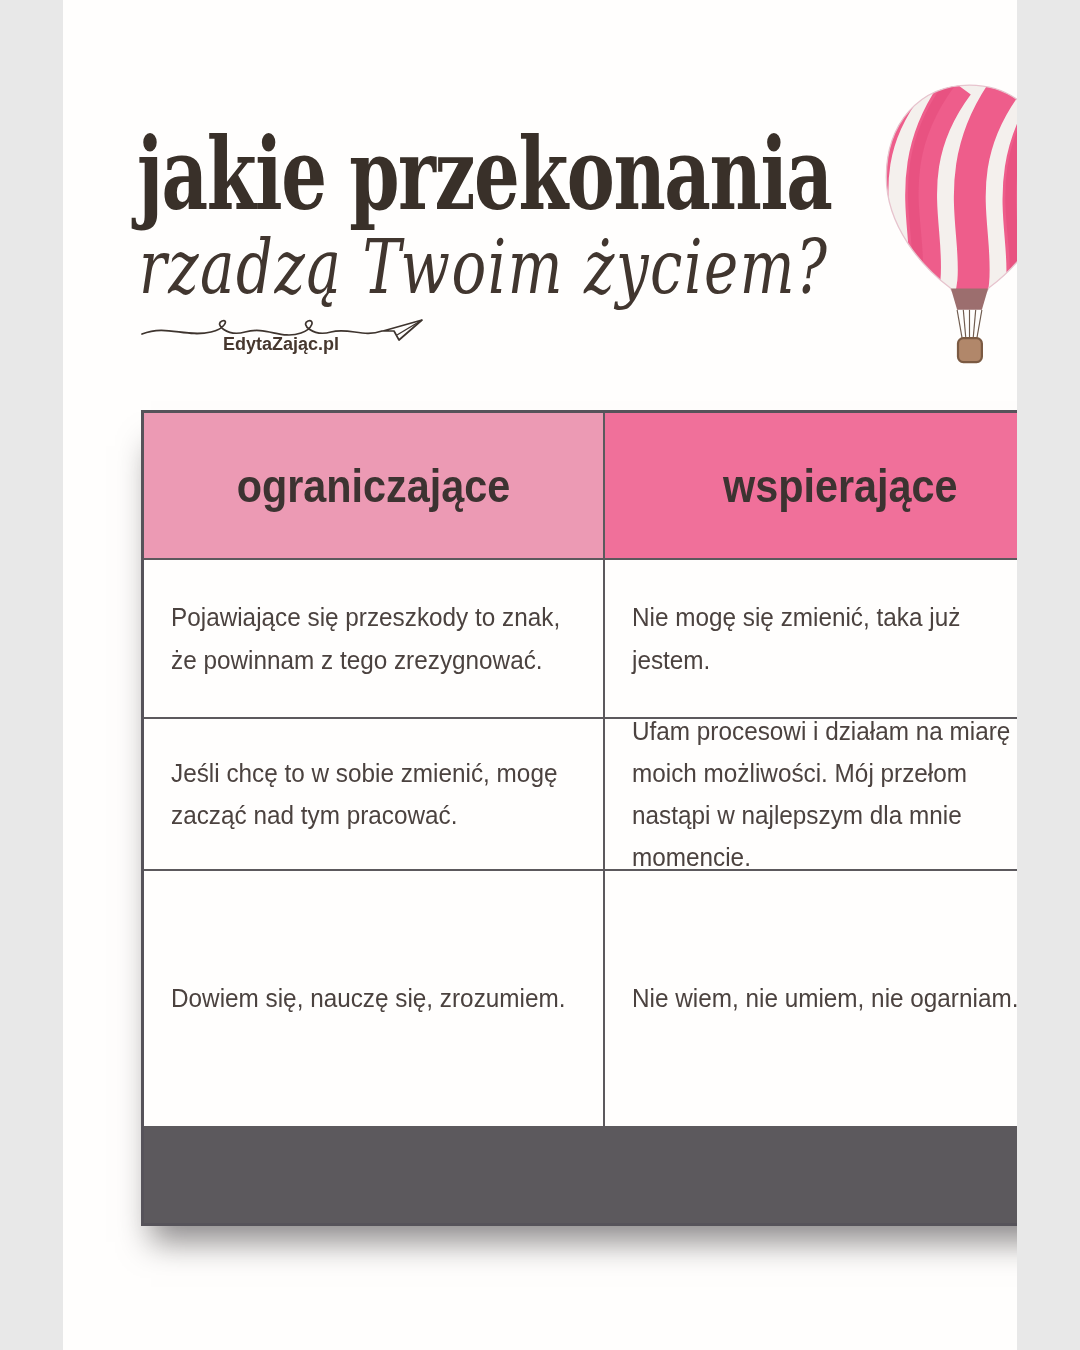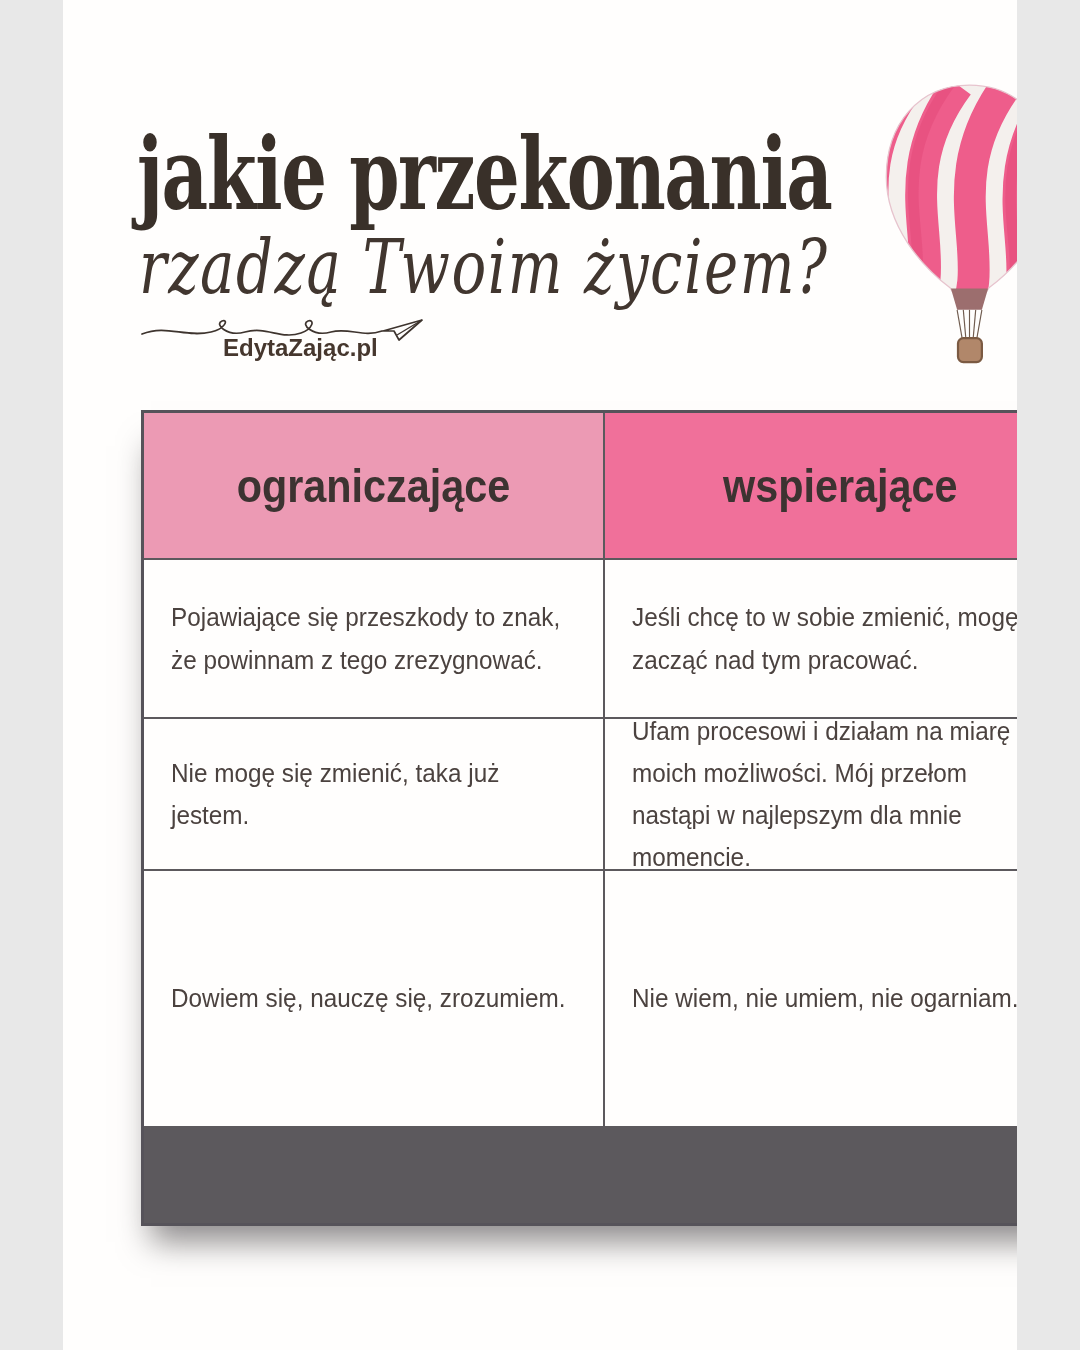--- a/index.html
+++ b/index.html
@@ -17,21 +17,21 @@
   }
   .sub-title{
     margin:0;position:absolute;left:2px;top:104px;
     font-family:"DejaVu Serif",serif;font-style:italic;font-weight:500;
     font-size:74px;line-height:1;color:#41362f;letter-spacing:2px;
     transform:scaleX(.78);transform-origin:left top;white-space:nowrap;
   }
   .squiggle{position:absolute;left:76px;top:314px;}
   .brand{
     position:absolute;left:160px;top:334px;
-    font-size:24px;font-weight:700;color:#46372e;letter-spacing:0;
+    font-size:18px;font-weight:700;color:#46372e;letter-spacing:0;
   }
   
   .balloon{position:absolute;left:803px;top:78px;}
   
   .beliefs-table{
     position:absolute;left:78px;top:410px;width:926px;height:816px;
     display:grid;grid-template-columns:1fr 1fr;
     grid-template-rows:145px 157px 150px 255px 109px;
     gap:2px;background:#5c595d;border:3px solid #56535a;box-sizing:border-box;
     box-shadow:0 26px 30px -10px rgba(50,45,48,.55);
@@ -108,24 +108,24 @@
     </div>
     <div class="th" style="background:#f0709a;padding-left:12px;">
       <span class="hlabel">wspierające</span>
     </div>
 
     <div class="td">
       <div class="cell-text">Pojawiające się przeszkody to znak, że powinnam z tego zrezygnować.</div>
     </div>
 
     <div class="td">
-      <div class="cell-text">Jeśli chcę to w sobie zmienić, mogę zacząć nad tym pracować.</div>
+      <div class="cell-text">Nie mogę się zmienić, taka już jestem.</div>
     </div>
     <div class="td">
-      <div class="cell-text">Nie mogę się zmienić, taka już jestem.</div>
+      <div class="cell-text">Jeśli chcę to w sobie zmienić, mogę zacząć nad tym pracować.</div>
     </div>
 
     <div class="td">
       <div class="cell-text">Ufam procesowi i działam na miarę moich możliwości. Mój przełom nastąpi w najlepszym dla mnie momencie.</div>
     </div>
 
     <div class="td">
       <div class="cell-text">Dowiem się, nauczę się, zrozumiem.</div>
     </div>
     <div class="td">

